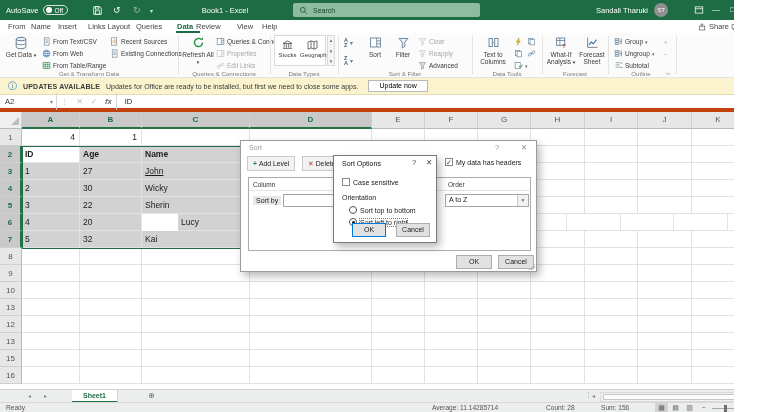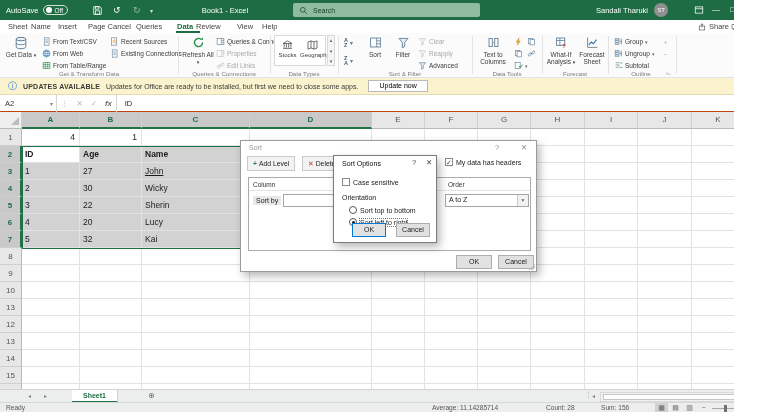--- a/index.html
+++ b/index.html
@@ -42,21 +42,21 @@
      display:flex;flex-direction:column;align-items:center;justify-content:space-between;font-size:5px;color:#666;padding:1px 0}
   .azmini{display:inline-flex;flex-direction:column;font-size:5.5px;font-weight:bold;color:#3e5c75;line-height:5px}
   
   #msgbar{left:0;top:78px;width:768px;height:17px;background:#FAF3CD;border-bottom:1px solid #e3dcb2;
      display:flex;align-items:center;font-size:7px;color:#3a3a3a}
   #msg-badge{font-weight:bold;margin:0 6px 0 6px;letter-spacing:.2px}
   .info-glyph{color:#2b7cd3;font-size:9px;margin-left:8px}
   #update-btn{margin-left:10px;background:#fdfdfd;border:1px solid #b9b9b9;height:12px;line-height:10px;padding:0 10px;font-size:7px}
   #msg-close{position:absolute;right:6px;font-size:7px;color:#666}
   
-  #fbar{left:0;top:95px;width:768px;height:17px;background:#fff;border-bottom:1px solid #c2410c;font-size:7.5px;display:flex;align-items:center}
+  #fbar{left:0;top:95px;width:768px;height:17px;background:#fff;border-bottom:4px solid #c2410c;font-size:7.5px;display:flex;align-items:center}
   #namebox{width:57px;height:17px;border-right:1px solid #d6d6d6;display:flex;align-items:center;padding-left:5px}
   #namebox .dd{margin-left:auto;margin-right:3px;color:#888;font-size:6px}
   .fbtn{color:#b5b5b5;margin:0 4px;font-size:7.5px}
   #fx{font-style:italic;color:#666;font-weight:bold}
   #fvalue{margin-left:8px;color:#222}
   #fbar-exp{position:absolute;right:4px;color:#888;font-size:6px}
   
   #grid{left:0;top:112px;width:756px;height:277px;background:#fff;overflow:hidden}
   #colheads{display:flex;height:17px}
   .ch{height:17px;line-height:16px;text-align:center;font-size:8px;color:#555;background:#E7E7E7;
@@ -276,24 +276,24 @@
       </div>
     <div class="tb winbtn" style="left:730px">
         <span>□</span>
       </div>
     <div class="tb winbtn" style="left:748px">
         <span>✕</span>
       </div>
   </div>
 
   <div id="tabrow" class="abs">
-    <div class="rtab" style="left:8px">Sheet</div>
+    <div class="rtab" style="left:8px">From</div>
     <div class="rtab" style="left:31px">Name</div>
     <div class="rtab" style="left:58px">Insert</div>
-    <div class="rtab" style="left:88px">Page Cancel</div>
+    <div class="rtab" style="left:88px">Links Layout</div>
     <div class="rtab" style="left:136px">Queries</div>
     <div class="rtab active" style="left:177px">Data</div>
     <div class="rtab" style="left:196px">Review</div>
     <div class="rtab" style="left:237px">View</div>
     <div class="rtab" style="left:262px">Help</div>
     <div class="tr-right" style="left:698px">
       <svg width="8" height="8" viewBox="0 0 16 16">
           <use href="#sy-share"></use>
         </svg>
       <span>Share</span>
@@ -631,21 +631,21 @@
           <div class="cell" style="width: 54px;"></div>
           <div class="cell" style="width: 53px;"></div>
           <div class="cell" style="width: 54px;"></div>
           <div class="cell" style="width: 53px;"></div>
           <div class="cell" style="width: 11px;"></div>
         </div>
         <div class="grow">
           <div class="rn sel">6</div>
           <div class="cell selc" style="width: 58px;">4</div>
           <div class="cell selc" style="width: 62px;">20</div>
-          <div class="cell selc" style="width: 108px;">Lucy</div>
+          <div class="cell selc" style="width: 108px; margin-left: 36px;">Lucy</div>
           <div class="cell selc" style="width: 122px;"></div>
           <div class="cell" style="width: 53px;"></div>
           <div class="cell" style="width: 53px;"></div>
           <div class="cell" style="width: 53px;"></div>
           <div class="cell" style="width: 54px;"></div>
           <div class="cell" style="width: 53px;"></div>
           <div class="cell" style="width: 54px;"></div>
           <div class="cell" style="width: 53px;"></div>
           <div class="cell" style="width: 11px;"></div>
         </div>
@@ -734,35 +734,20 @@
           <div class="cell" style="width: 53px;"></div>
           <div class="cell" style="width: 53px;"></div>
           <div class="cell" style="width: 54px;"></div>
           <div class="cell" style="width: 53px;"></div>
           <div class="cell" style="width: 54px;"></div>
           <div class="cell" style="width: 53px;"></div>
           <div class="cell" style="width: 11px;"></div>
         </div>
         <div class="grow">
           <div class="rn">13</div>
-          <div class="cell" style="width: 58px;"></div>
-          <div class="cell" style="width: 62px;"></div>
-          <div class="cell" style="width: 108px;"></div>
-          <div class="cell" style="width: 122px;"></div>
-          <div class="cell" style="width: 53px;"></div>
-          <div class="cell" style="width: 53px;"></div>
-          <div class="cell" style="width: 53px;"></div>
-          <div class="cell" style="width: 54px;"></div>
-          <div class="cell" style="width: 53px;"></div>
-          <div class="cell" style="width: 54px;"></div>
-          <div class="cell" style="width: 53px;"></div>
-          <div class="cell" style="width: 11px;"></div>
-        </div>
-        <div class="grow">
-          <div class="rn">14</div>
           <div class="cell" style="width: 58px;"></div>
           <div class="cell" style="width: 62px;"></div>
           <div class="cell" style="width: 108px;"></div>
           <div class="cell" style="width: 122px;"></div>
           <div class="cell" style="width: 53px;"></div>
           <div class="cell" style="width: 53px;"></div>
           <div class="cell" style="width: 53px;"></div>
           <div class="cell" style="width: 54px;"></div>
           <div class="cell" style="width: 53px;"></div>
           <div class="cell" style="width: 54px;"></div>

